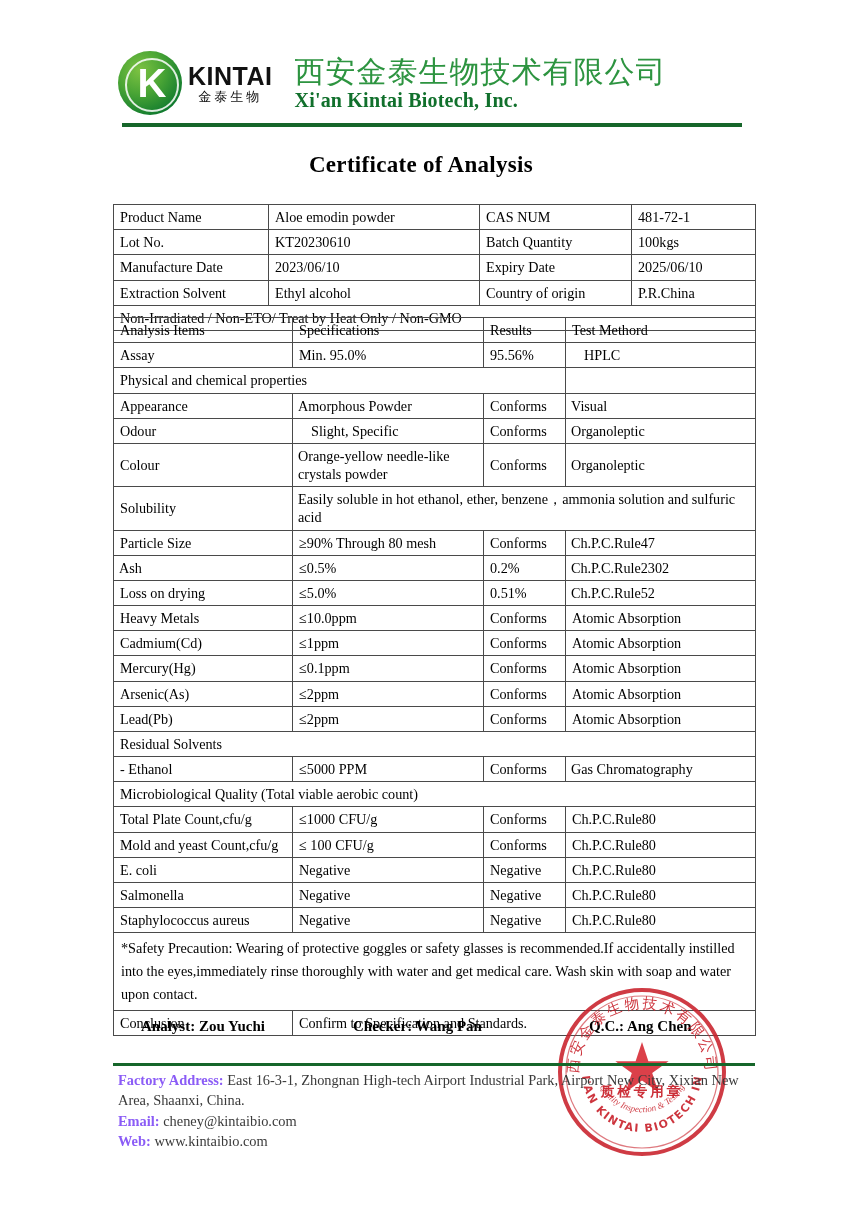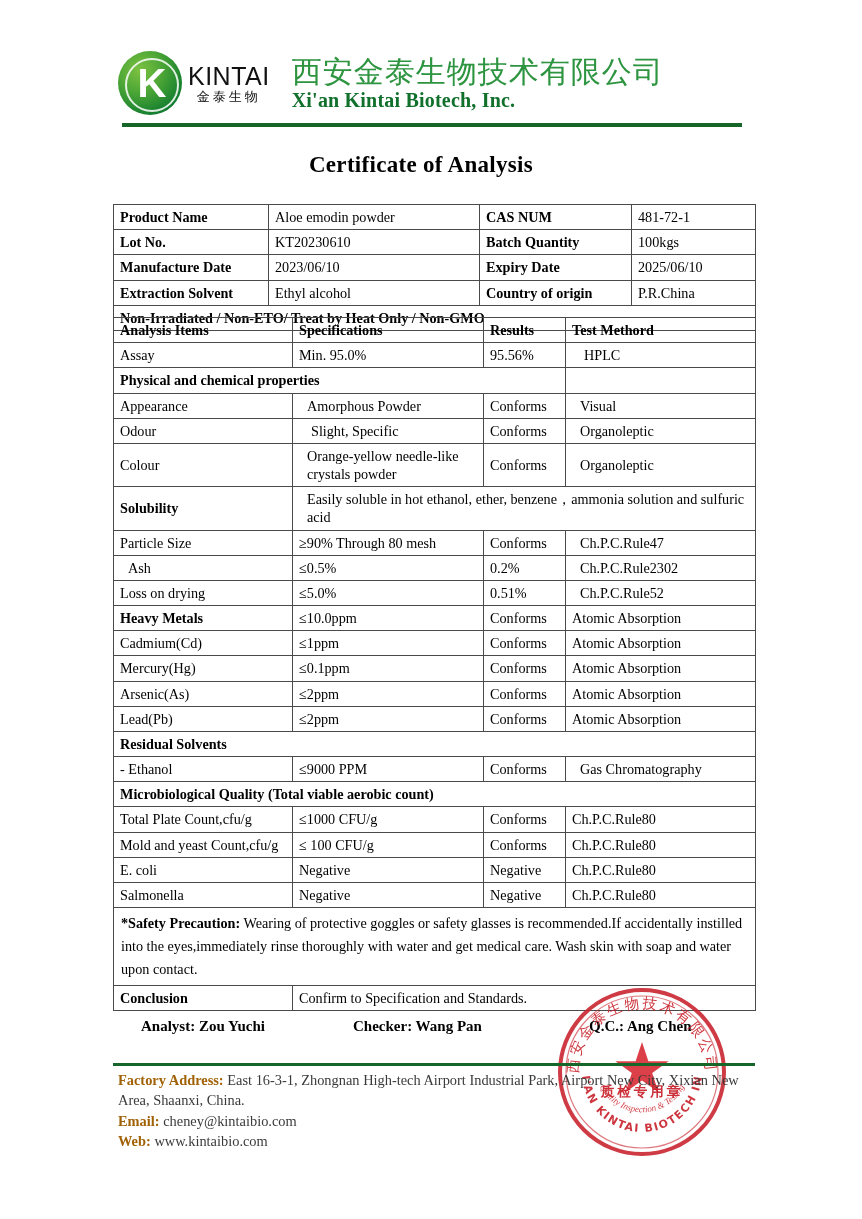--- a/index.html
+++ b/index.html
@@ -47,21 +47,21 @@
     font-family: "Liberation Sans", sans-serif;
     font-weight: bold;
     font-size: 40px;
     color: #ffffff;
     line-height: 1;
     padding-left: 4px;
   }
   .logo-text { margin-left: 6px; line-height: 1.05; }
   .logo-text .en {
     font-family: "Liberation Sans", sans-serif;
-    font-weight: normal;
+    font-weight: bold;
     font-size: 25px;
     letter-spacing: 0.5px;
     color: #111111;
   }
   .logo-text .cn {
     font-size: 13px;
     letter-spacing: 3px;
     color: #111111;
     text-align: center;
     margin-top: 1px;
@@ -106,38 +106,38 @@
     table-layout: fixed;
     width: 100%;
     font-size: 14.2px;
   }
   td {
     border: 1px solid #4a4a4a;
     padding: 3px 6px;
     vertical-align: middle;
     line-height: 1.28;
   }
-  .b { font-weight: bold; }
+  .b { font-weight: normal; }
   .ctr { }
 
   .info-table-wrap {
     position: absolute;
     left: 113px; top: 204px;
     width: 642px;
   }
   .info-table td { height: 20px; }
 
   .analysis-wrap {
     position: absolute;
     left: 113px; top: 317px;
     width: 642px;
   }
   .analysis-table td { height: 20px; }
 
-  .indent { padding-left: 14px; }
+  .indent { padding-left: 5px; }
   .pad-more { padding-left: 18px; }
 
   .block-text { line-height: 1.62; padding: 4px 7px; }
 
   
   .signatures {
     position: absolute;
     left: 113px; top: 1018px;
     width: 642px;
     height: 30px;
@@ -156,21 +156,21 @@
     background: #16662a;
   }
   .footer {
     position: absolute;
     left: 118px; top: 1070px;
     width: 640px;
     font-size: 14.4px;
     line-height: 1.42;
     color: #333333;
   }
-  .footer .lbl { font-weight: bold; color: #a16207; }
+  .footer .lbl { font-weight: bold; color: #8b5cf6; }
   .footer .val { color: #3a3a3a; }
   .footer-row { position: relative; }
   .cell-phone {
     position: absolute;
     left: 337px; top: 0;
     white-space: nowrap;
   }
 
   
   .stamp {
@@ -353,21 +353,21 @@
           <td>Conforms</td>
           <td>Atomic Absorption</td>
         </tr>
 
         <tr>
           <td class="b" colspan="4">Residual Solvents</td>
         </tr>
 
         <tr>
           <td>- Ethanol</td>
-          <td>≤9000 PPM</td>
+          <td>≤5000 PPM</td>
           <td>Conforms</td>
           <td class="indent">Gas Chromatography</td>
         </tr>
 
         <tr>
           <td class="b" colspan="4">Microbiological Quality (Total viable aerobic count)</td>
         </tr>
 
         <tr>
           <td>Total Plate Count,cfu/g</td>
@@ -390,20 +390,26 @@
           <td>Ch.P.C.Rule80</td>
         </tr>
 
         <tr>
           <td>Salmonella</td>
           <td>Negative</td>
           <td>Negative</td>
           <td>Ch.P.C.Rule80</td>
         </tr>
 
+        <tr>
+          <td>Staphylococcus aureus</td>
+          <td>Negative</td>
+          <td>Negative</td>
+          <td>Ch.P.C.Rule80</td>
+        </tr>
 
 
         <tr>
           <td class="block-text" colspan="4"><span class="b">*Safety Precaution:</span><span> Wearing of protective goggles or safety glasses is recommended.If accidentally instilled into the eyes,immediately rinse thoroughly with water and get medical care. Wash skin with soap and water upon contact.</span></td>
         </tr>
 
         <tr>
           <td class="b">Conclusion</td>
           <td colspan="3">Confirm to Specification and Standards.</td>
         </tr>

